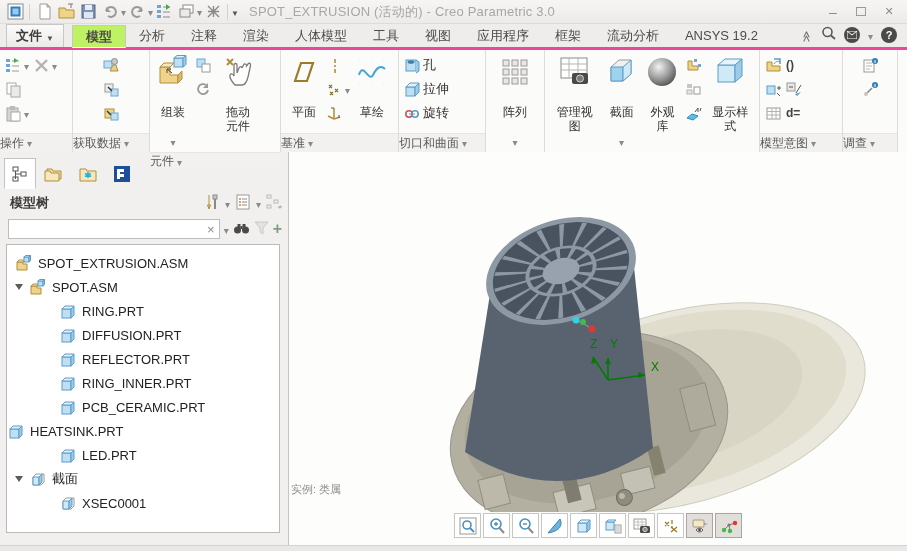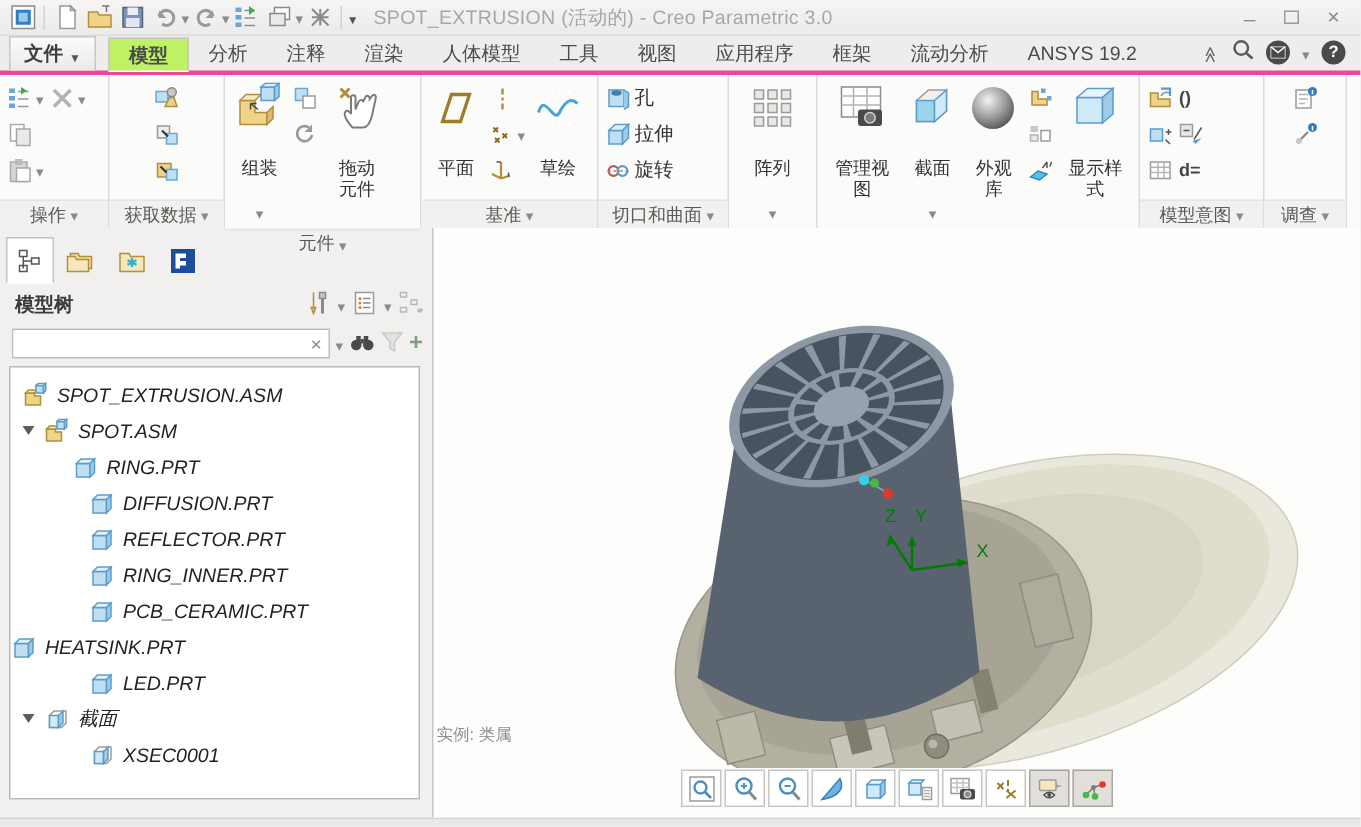--- a/index.html
+++ b/index.html
@@ -33,21 +33,21 @@
   .circle-ico { width:16px; height:16px; border-radius:50%; background:#4a4a48; color:#fff;
     display:flex; align-items:center; justify-content:center; font-size:11px; font-weight:bold; }
   .g-help::after{content:"?";}
   .g-chev-up::after{content:"≪"; display:inline-block; transform:rotate(90deg); color:#6a6a68; font-size:11px;}
 
   
   .ribbon { display:flex; background:#fbfbfa; height:102px; }
   .rgroup { display:flex; flex-direction:column; border-right:1px solid #dedcda; }
   .rcontent { flex:1; display:flex; align-items:flex-start; padding:3px 3px 0 3px; }
   .rlabel { height:19px; background:#f2f1ef; border-top:1px solid #e7e5e3; color:#5a5a58;
-    font-size:12px; display:flex; align-items:center; justify-content:center; gap:3px; }
+    font-size:12px; display:flex; align-items:center; gap:3px; }
   .btn-big { display:flex; flex-direction:column; align-items:center; font-size:12px;
     color:#333; padding:2px 3px; gap:16px; text-align:center; line-height:14px; }
   .btn-sm { height:24px; display:flex; align-items:center; gap:2px; padding:1px 2px; }
   .smcol { display:flex; flex-direction:column; }
   .ico16 { width:17px; height:17px; display:block; }
   .ico32 { width:34px; height:34px; display:block; }
   .glyphbtn { font-size:12px; font-weight:bold; color:#444; width:20px; text-align:center; }
 
   
   .main { display:flex; height:393px; }
@@ -59,21 +59,21 @@
   .nav-title { font-weight:bold; color:#3b3b39; flex:1; }
   .nav-head-icons { display:flex; align-items:center; gap:5px; }
   .search-row { height:26px; display:flex; align-items:center; padding:0 6px 0 6px; gap:4px; }
   .search-box { flex:1; height:20px; border:1px solid #bfbdbb; background:#fff;
     display:flex; align-items:center; }
   .search-input { border:none; outline:none; flex:1; height:16px; font-size:12px; padding-left:4px; }
   .g-x::after{content:"×"; color:#8a8a88; font-size:13px; padding:0 4px;}
   .g-plus::after{content:"+"; color:#7f9d7f; font-size:16px; font-weight:bold;}
   .tree-box { flex:1; border:1px solid #bcbab8; background:#fff; margin:2px 8px 12px 4px;
     overflow:hidden; padding-top:6px; }
-  .trow { height:24px; display:flex; align-items:center; font-size:13px; color:#222;font-style:italic; }
+  .trow { height:24px; display:flex; align-items:center; font-size:13px; color:#222; }
   .exp { width:0; height:0; border-left:4px solid transparent; border-right:4px solid transparent;
     border-top:6px solid #5c5c5a; margin-right:6px; }
   .exp-slot { width:14px; display:flex; justify-content:center; }
   .tico { width:17px; height:17px; margin-right:6px; flex:none; }
 
   .viewport { flex:1; position:relative; background:#fdfdfc; border-left:1px solid #c7c5c3; overflow:hidden; }
   .vp-status { position:absolute; left:2px; bottom:48px; font-size:11px; color:#8e8e8c; }
   .vp-toolbar { position:absolute; left:50%; transform:translateX(-50%); bottom:6px;
     display:flex; gap:2px; background:#fbfbfa; padding:1px; }
   .vt-btn { width:27px; height:25px; border:1px solid #c8c6c4; background:#fff;
@@ -678,21 +678,21 @@
           </span>
         <svg class="tico" viewBox="0 0 17 17">
             <path d="M2 7v8h10V9H8V7z" fill="#f0d389" stroke="#b08f3c"></path>
             <path d="M2 7l2-2h6L8 7z" fill="#f7e7bd" stroke="#b08f3c"></path>
             <rect x="9" y="2" width="5" height="5" fill="#bfe0f2" stroke="#5b9cc9"></rect>
             <path d="M9 2l1.5-1.5h5L14 2z" fill="#dff0f9" stroke="#5b9cc9"></path>
             <path d="M14 7l1.5-1.5v-5L14 2z" fill="#9ecce8" stroke="#5b9cc9"></path>
           </svg>
         <span>SPOT.ASM</span>
       </div>
-      <div class="trow" style="padding-left:41px">
+      <div class="trow" style="padding-left:52px">
         <svg class="tico" viewBox="0 0 17 17">
             <rect x="3" y="6" width="9" height="9" fill="#bfe0f2" stroke="#5b9cc9"></rect>
             <path d="M3 6l3-3h9l-3 3z" fill="#dff0f9" stroke="#5b9cc9"></path>
             <path d="M12 15l3-3V3l-3 3z" fill="#9ecce8" stroke="#5b9cc9"></path>
           </svg>
         <span>RING.PRT</span>
       </div>
       <div class="trow" style="padding-left:52px">
         <svg class="tico" viewBox="0 0 17 17">
             <rect x="3" y="6" width="9" height="9" fill="#bfe0f2" stroke="#5b9cc9"></rect>

